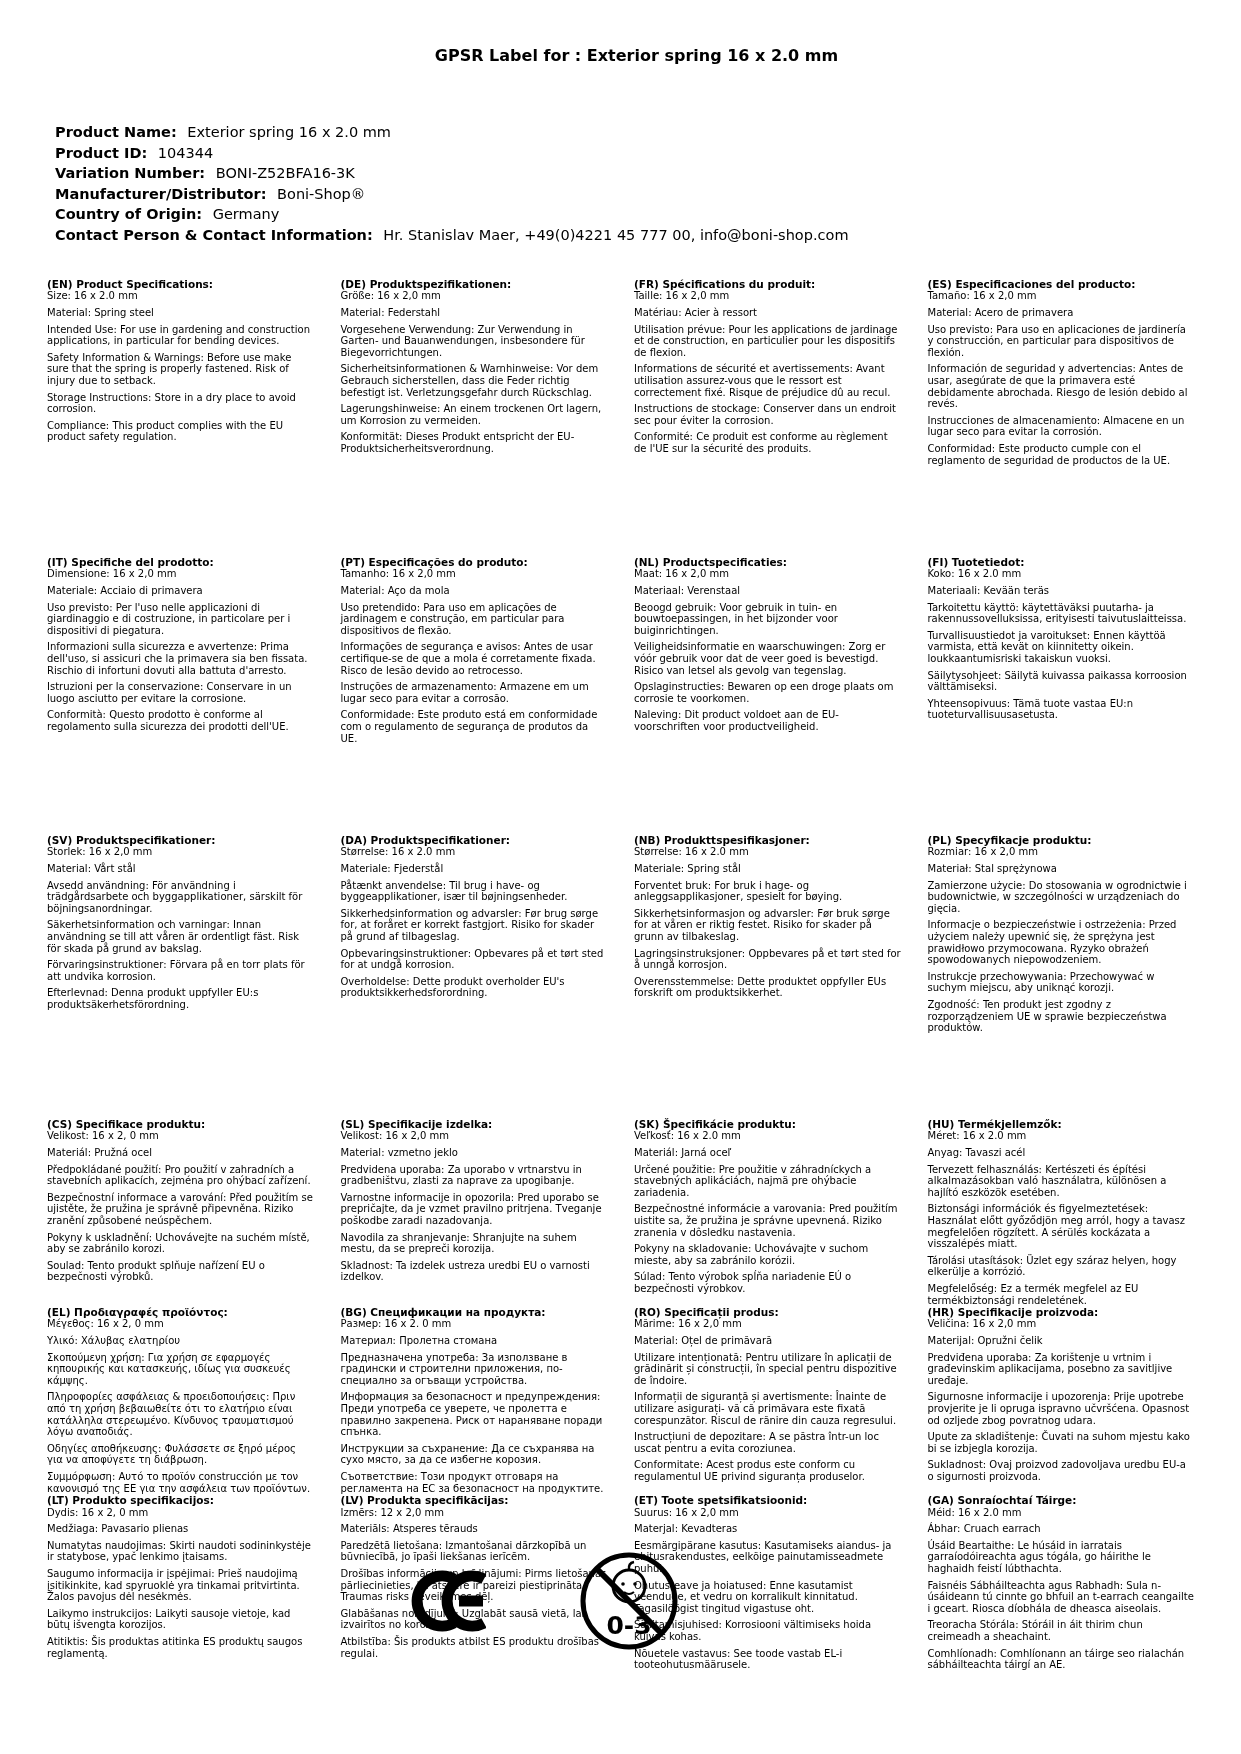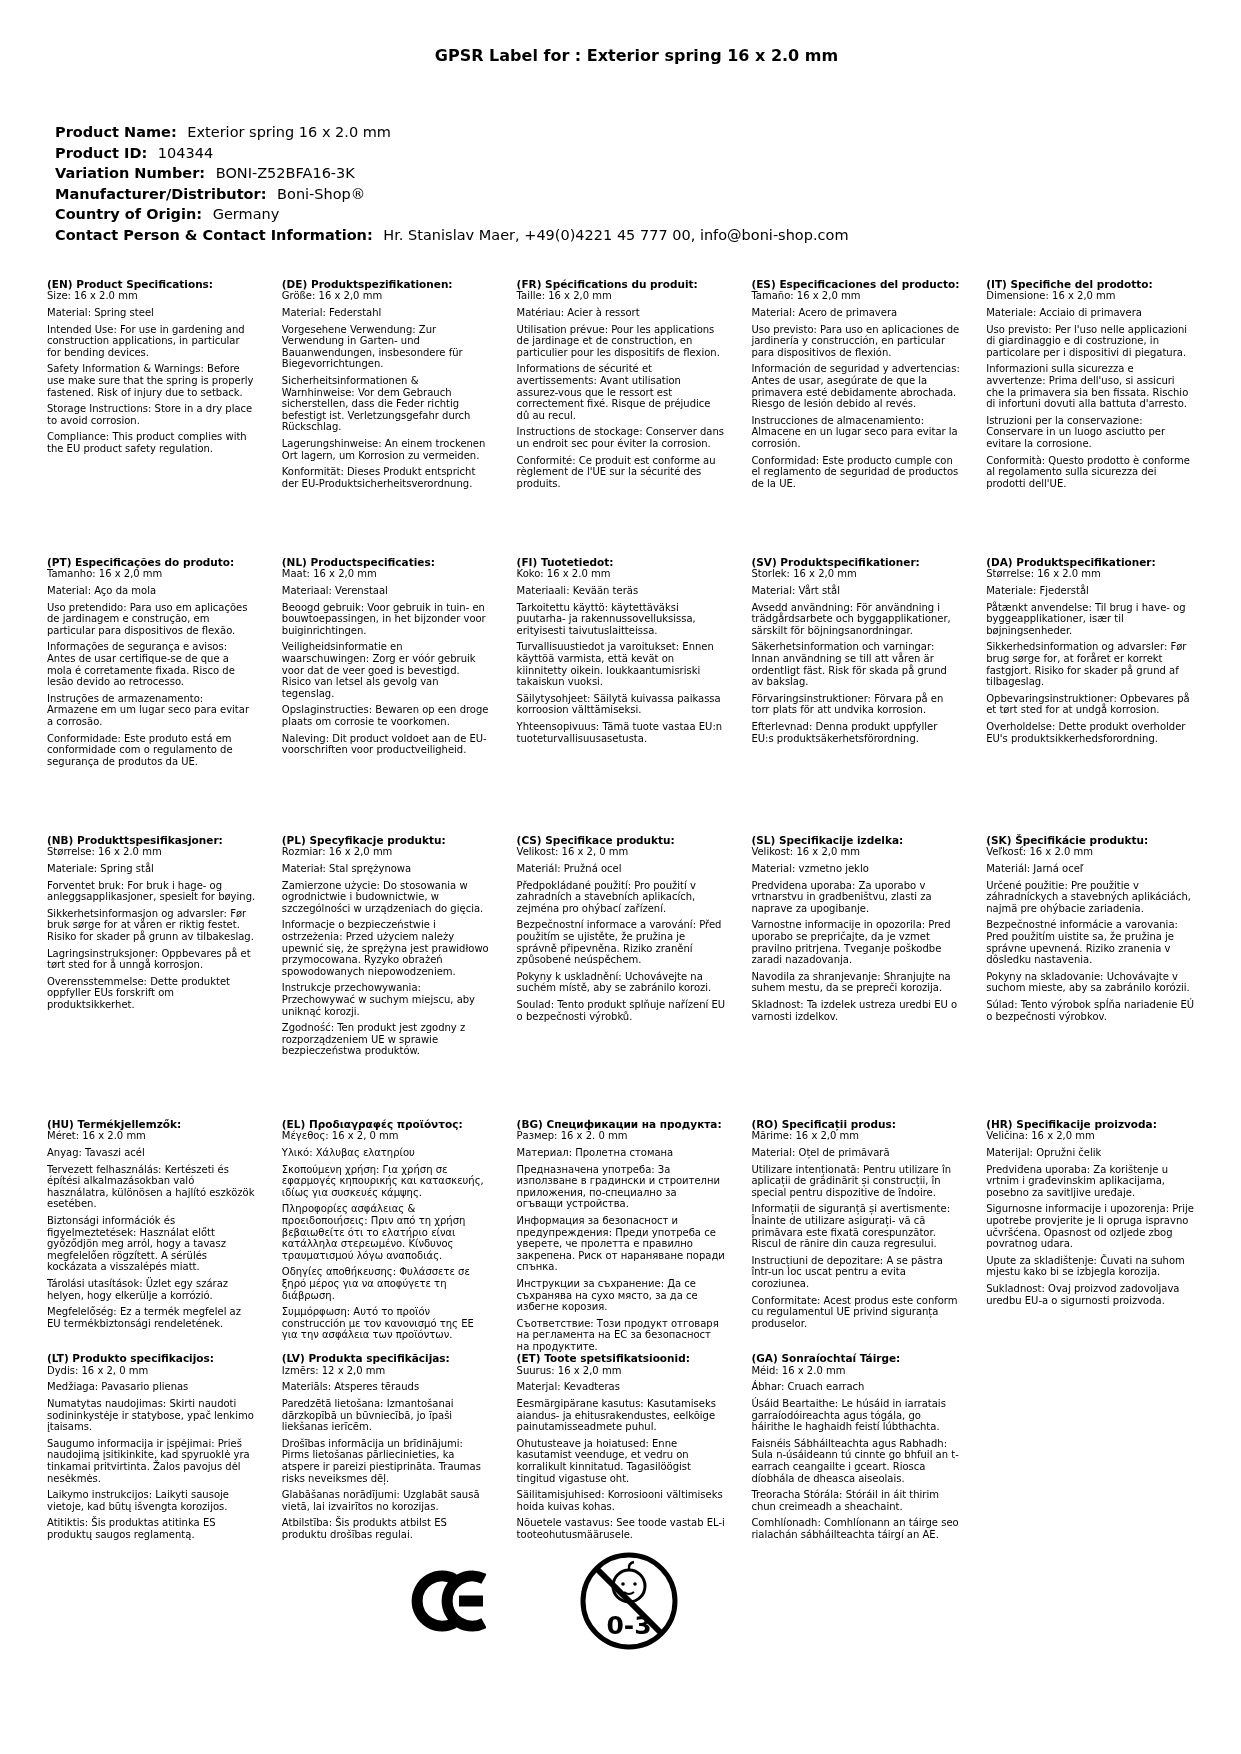--- a/index.html
+++ b/index.html
@@ -14,21 +14,21 @@
   }
   .product-info{
     position:absolute;top:122px;left:55px;width:1100px;
     font-size:14.5px;line-height:20.5px;
   }
   .product-info .row{white-space:nowrap;}
   .product-info .lbl{font-weight:bold;}
   .product-info .val{margin-left:6px;text-align:right;}
   .spec-grid{
     position:absolute;top:278px;left:47px;width:1148px;
-    display:grid;grid-template-columns:repeat(5,1fr);column-gap:26px;
+    display:grid;grid-template-columns:repeat(4,1fr);column-gap:26px;
     grid-template-rows:278px 278px 284px auto;
   }
   .spec h3{font-size:10.5px;font-weight:bold;margin:0;line-height:1.18;}
   .spec p{font-size:10px;line-height:1.16;margin:5px 0 0 0;}
   .spec p.size{margin-top:0;}
   .footer-icons{position:absolute;top:1550px;left:396px;display:flex;align-items:center;gap:92px;}
   .icon-box{display:flex;align-items:center;justify-content:center;}
 </style>
 </head>
 <body>

